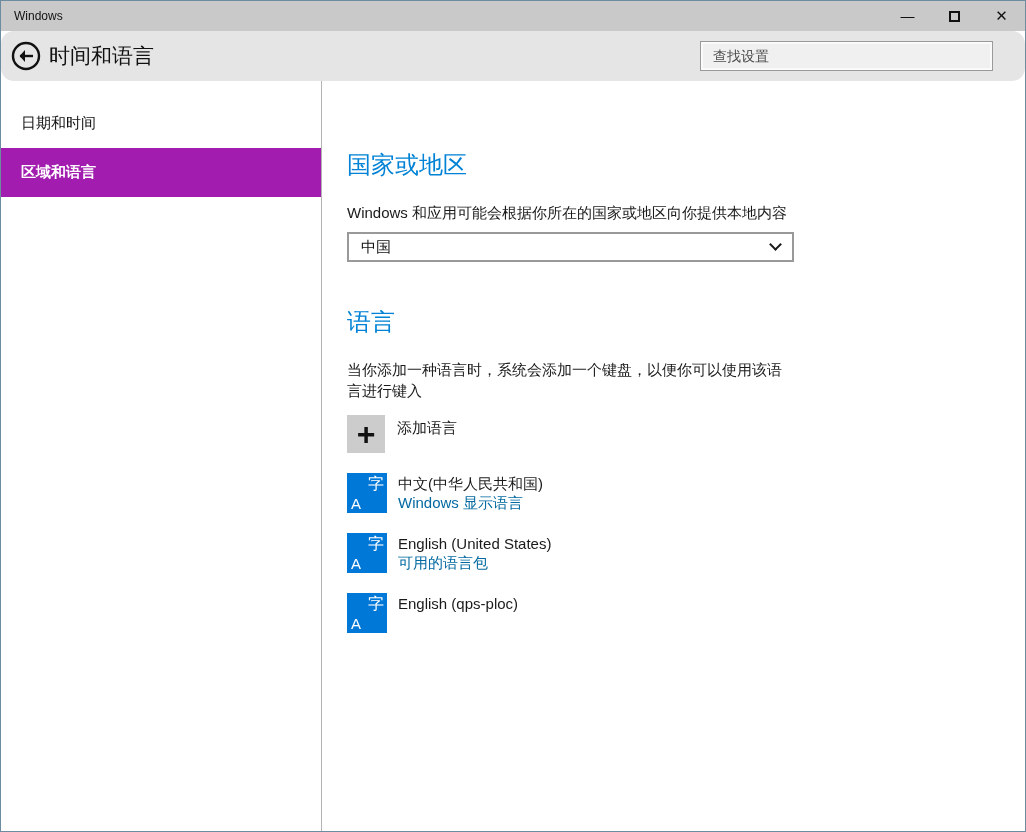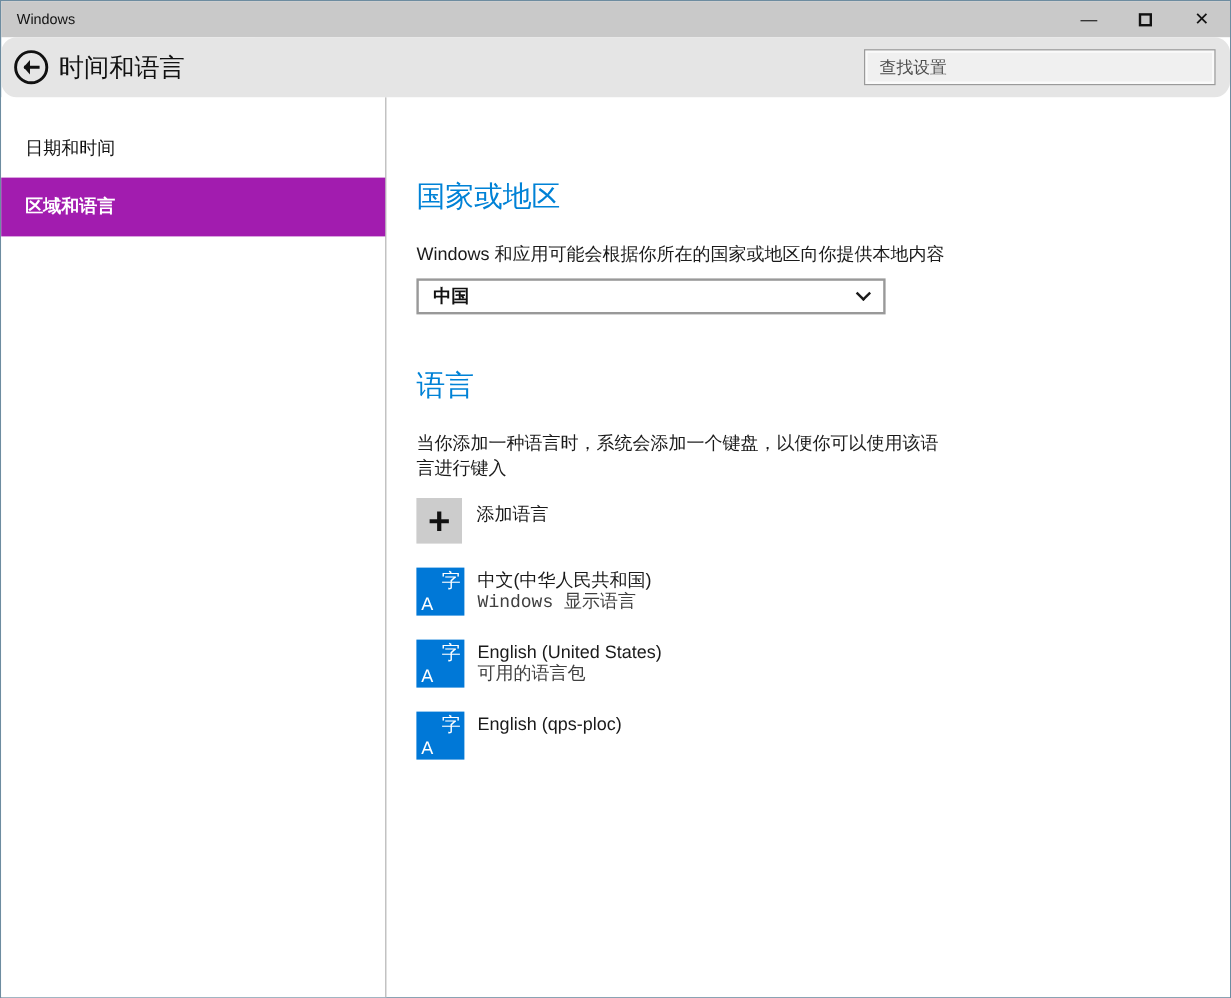--- a/index.html
+++ b/index.html
@@ -30,21 +30,21 @@
   .max-box{ width:11px; height:11px; border:2px solid #111; display:block; }
   .close-glyph{ font-size:15px; }
   
   .header{
     height:50px; background:#e5e5e5; flex:0 0 auto;
     display:flex; align-items:center; position:relative;border-radius:13px;
   }
   .back-btn{ margin-left:10px; width:30px; height:30px; display:flex; align-items:center; justify-content:center; }
   .back-btn svg{ display:block; }
   .header-title{ font-size:21px; color:#111; margin-left:8px; font-weight:400; }
-  .search-wrap{ position:absolute; right:12px; top:10px; }
+  .search-wrap{ position:absolute; right:32px; top:10px; }
   .search-input{
     width:293px; height:30px;
     border:1px solid #9a9a9a; background:#f0f0f0;
     box-shadow:inset 0 0 0 2px #fafafa;
     font-size:14px; padding-left:12px; color:#333;
     font-family:"Liberation Sans","DejaVu Sans",sans-serif;
     outline:none;
   }
   .search-input::placeholder{ color:#4d4d4d; opacity:1; }
   
@@ -55,24 +55,24 @@
     padding-left:20px; font-size:15px; color:#111; cursor:default;
   }
   .side-item.selected{ background:#a21caf; color:#fff;font-weight:bold; }
   .main{ flex:1; padding:12px 20px 0 25px; overflow:hidden;margin-top:48px; }
   .section-heading{ font-size:24px; font-weight:400; color:#0082d6; line-height:28px; }
   .heading-region{ margin-top:10px; }
   .heading-language{ margin-top:46px; }
   .desc{ font-size:15px; color:#1a1a1a; margin-top:23px; max-width:448px; line-height:21px; }
   
   .dropdown{
-    margin-top:9px; width:391px; height:30px;
+    margin-top:9px; width:447px; height:30px;
     border:2px solid #999; background:#fff;
     display:flex; align-items:center; padding:0 12px;
-    font-size:15px; color:#111; cursor:default;font-weight:bold;
+    font-size:15px; color:#111; cursor:default;
   }
   .chevron-down{
     margin-left:auto; width:9px; height:9px;
     border-right:2px solid #1a1a1a; border-bottom:2px solid #1a1a1a;
     transform:rotate(45deg); margin-top:-5px;
   }
   
   .add-row{ margin-top:14px; display:flex; align-items:flex-start; cursor:default; }
   .add-tile{
     width:38px; height:38px; background:#cccccc;
@@ -84,21 +84,21 @@
   .lang-list{ margin-top:20px; }
   .lang-row{ display:flex; align-items:flex-start; margin-bottom:20px; cursor:default; }
   .lang-tile{
     width:40px; height:40px; background:#0078d7;
     position:relative; color:#fff; flex:0 0 auto;
   }
   .glyph-zi{ position:absolute; top:1px; right:3px; font-size:16px; }
   .glyph-a{ position:absolute; bottom:1px; left:4px; font-size:15px; }
   .lang-text{ margin-left:11px; padding-top:1px; }
   .lang-title{ font-size:15px; color:#1a1a1a; line-height:19px;text-align:right; }
-  .lang-sub{ font-size:15px; color:#404040; line-height:20px;font-family:Liberation Mono, monospace; }
+  .lang-sub{ font-size:15px; color:#0369a1; line-height:20px; }
 </style>
 </head>
 <body>
 
 <div class="window">
 
   <div class="titlebar">
     <span class="titlebar-title">Windows</span>
     <div class="win-controls">
       <div class="win-btn">

